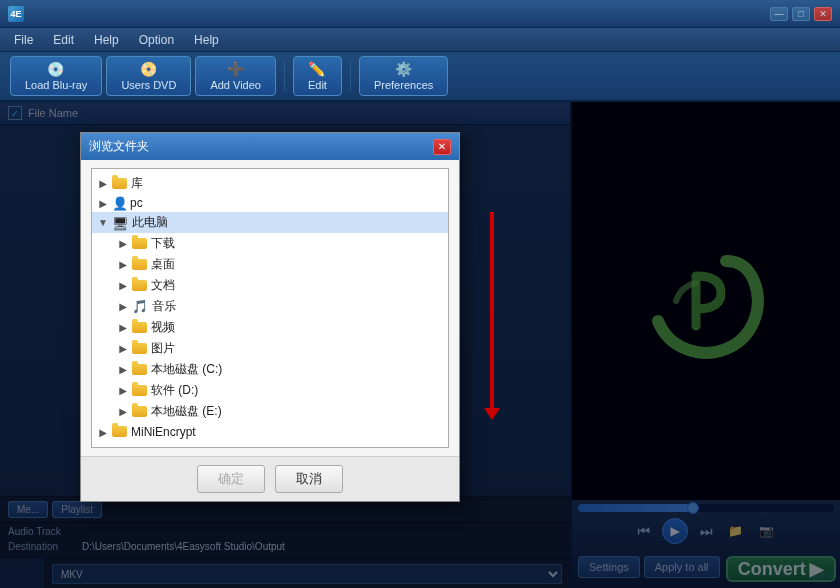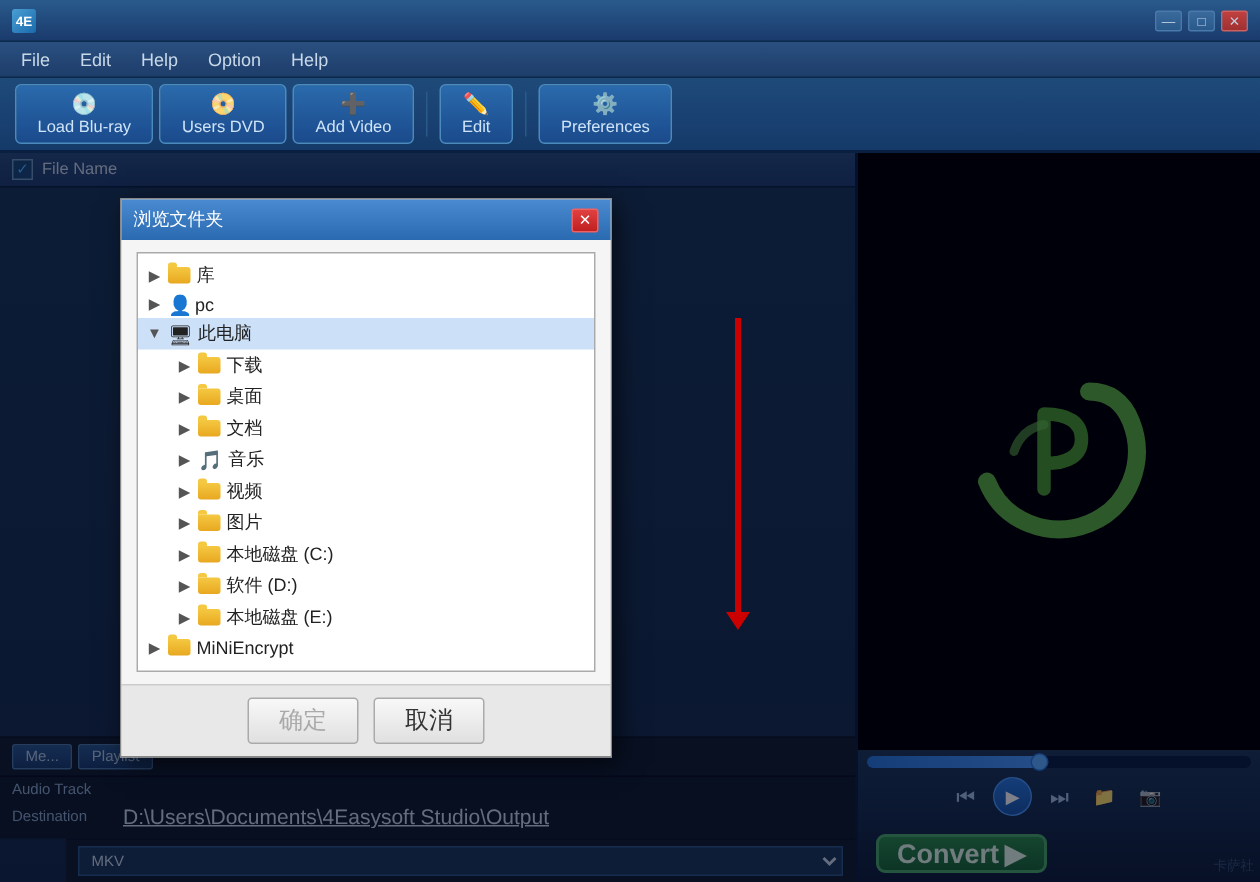--- a/index.html
+++ b/index.html
@@ -338,21 +338,21 @@
       top: 0; left: 0; right: 0; bottom: 0;
       background: rgba(0,0,20,0.5);
       z-index: 100;
       display: flex;
       align-items: flex-start;
       justify-content: flex-start;
       padding: 30px 0 0 80px;
     }
 
     .dialog {
-      width: 328px;
+      width: 380px;
       background: #f0f0f0;
       border: 1px solid #888;
       box-shadow: 4px 4px 16px rgba(0,0,0,0.6);
       display: flex;
       flex-direction: column;
     }
     .dialog-title-bar {
       background: linear-gradient(to bottom, #4a8ad0, #2a6ab0);
       padding: 5px 8px;
       display: flex;
@@ -488,21 +488,21 @@
     .dialog-footer {
       padding: 8px 10px;
       background: #e8e8e8;
       display: flex;
       justify-content: center;
       gap: 10px;
       border-top: 1px solid #ccc;
     }
     .dialog-btn {
       padding: 4px 20px;
-      font-size: 16px;
+      font-size: 13px;
       cursor: pointer;
       border-radius: 3px;
       border: 1px solid #aaa;
       background: linear-gradient(to bottom, #f8f8f8, #e0e0e0);
       color: #333;
       min-width: 60px;
     }
     .dialog-btn:disabled { color: #aaa; cursor: default; }
   </style>
 </head>
@@ -565,21 +565,21 @@
       <button class="small-btn">Me...</button>
       <button class="small-btn">Playlist</button>
     </div>
 
     <div style="padding:3px 8px; background:#0e1e2e; border-top:1px solid #0a1020;">
       <div class="control-row">
         <span class="control-label">Audio Track</span>
       </div>
       <div class="control-row">
         <span class="control-label">Destination</span>
-        <span class="control-value" style="font-size:14px; overflow:hidden; text-overflow:ellipsis;text-decoration:underline;">D:\Users\Documents\4Easysoft Studio\Output</span>
+        <span class="control-value" style="font-size:10px; overflow:hidden; text-overflow:ellipsis;">D:\Users\Documents\4Easysoft Studio\Output</span>
       </div>
     </div>
 
     <div class="format-bar">
       <select class="format-select">
         <option>MKV</option>
       </select>
     </div>
   </div>
 
@@ -609,20 +609,24 @@
         <span class="player-btn">⏮</span>
         <div class="play-btn">▶</div>
         <span class="player-btn">⏭</span>
         <span class="player-btn" style="font-size:12px;">📁</span>
         <span class="player-btn" style="font-size:12px;">📷</span>
       </div>
     </div>
 
     <div class="action-row">
       <div class="left-action-btns">
+        <div class="action-btn-group">
+          <button class="act-btn">Settings</button>
+          <button class="act-btn">Apply to all</button>
+        </div>
       </div>
       <button class="convert-btn">
         <span>Convert</span>
         <span>▶</span>
       </button>
     </div>
   </div>
 
   <div class="watermark">卡萨社</div>
 

